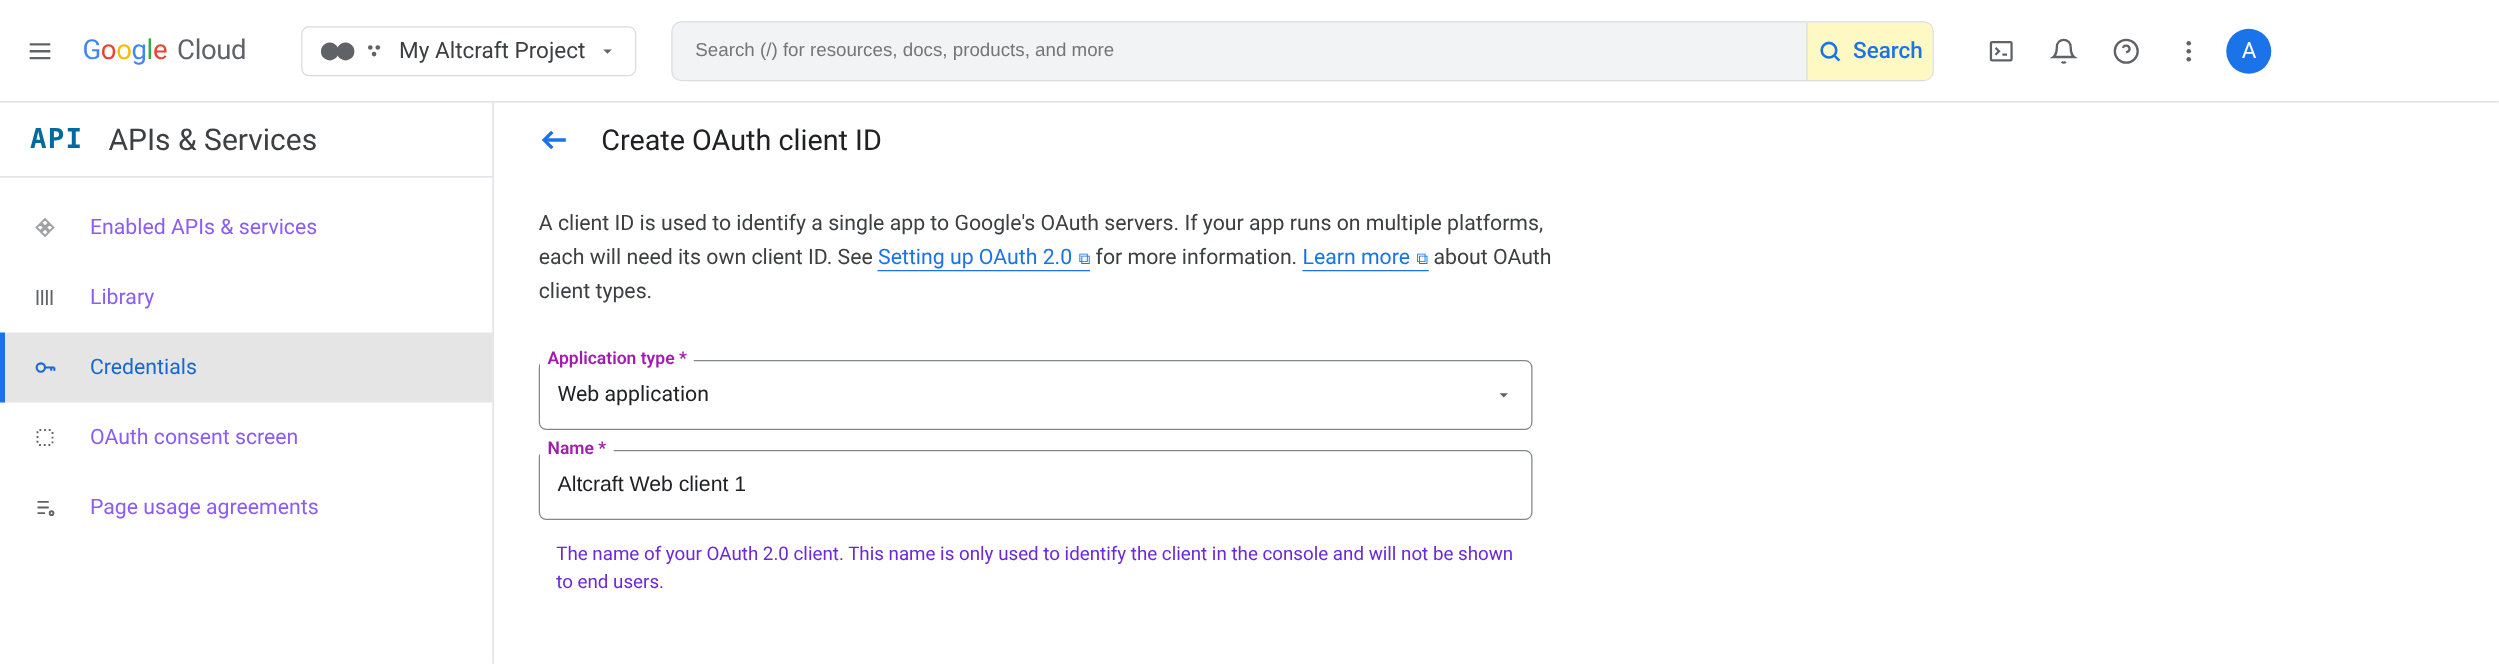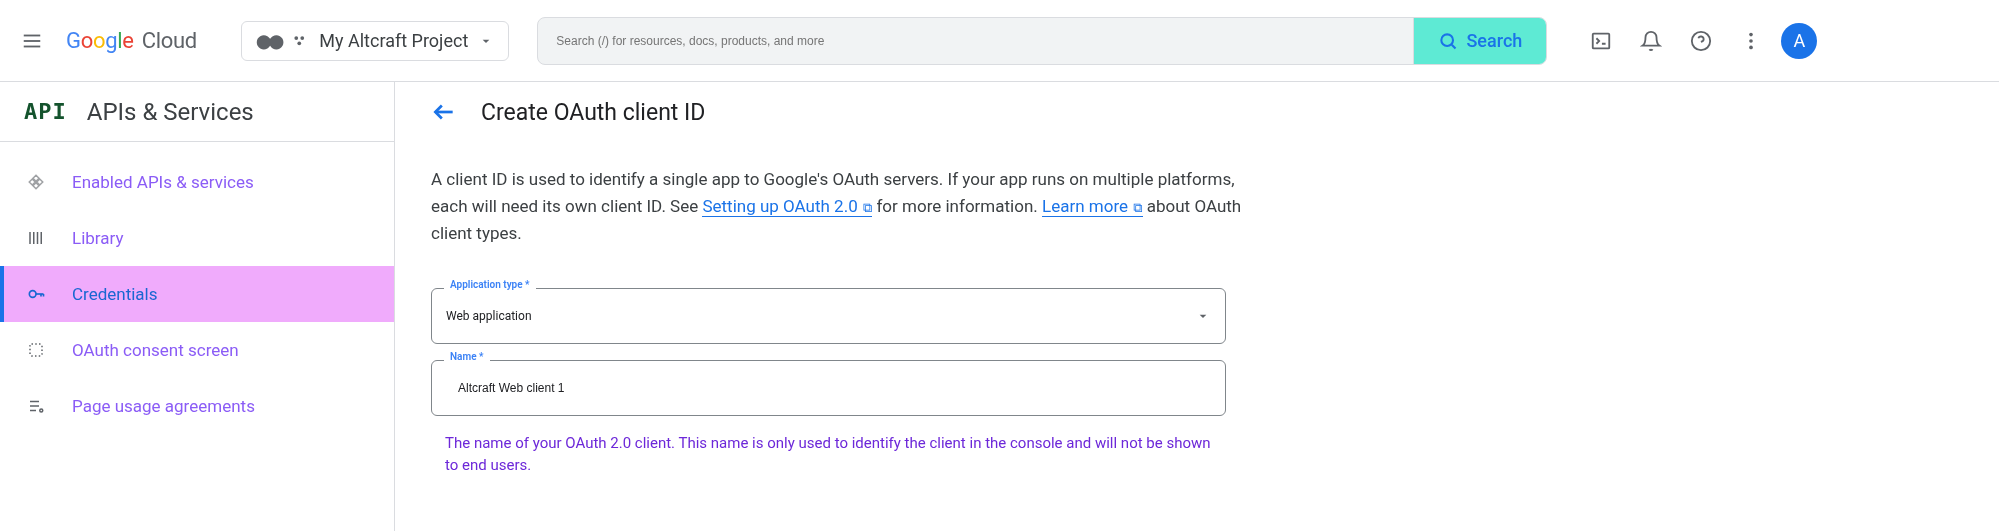--- a/index.html
+++ b/index.html
@@ -62,37 +62,37 @@
     border-radius: 8px;
     background: #f1f3f4;
     margin-left: 14px;
     max-width: 1010px;
     overflow: hidden;
   }
   .searchbox input {
     flex: 1;
     border: none;
     background: transparent;
-    font-size: 12px;
+    font-size: 15px;
     color: #5f6368;
     padding: 0 18px;
     outline: none;
   }
   .search-btn {
     display: flex;
     align-items: center;
     gap: 8px;
-    padding: 0 24px;
+    padding: 0 8px;
     height: 100%;
     border-left: 1px solid #dadce0;
     color: #1a73e8;
     font-size: 18px;
     font-weight: 500;
     cursor: pointer;
-    background:#5eead4;
+    background:#fef9c3;
   }
   .top-icons {
     display: flex;
     align-items: center;
     gap: 10px;
     margin-left: 20px;
   }
   .icon-btn {
     width: 40px; height: 40px;
     display: inline-flex;
@@ -125,21 +125,21 @@
     align-items: center;
     height: 60px;
     padding: 0 24px;
     gap: 20px;
     border-bottom: 1px solid #dadce0;
   }
   .api-badge {
     font-family: monospace;
     font-weight: 700;
     font-size: 22px;
-    color: #14532d;
+    color: #0369a1;
     letter-spacing: 1px;
   }
   .sidebar-title {
     font-size: 24px;
     color: #3c4043;
   }
   .nav {
     padding-top: 12px;
   }
   .nav-item {
@@ -153,21 +153,21 @@
     cursor: pointer;
     position: relative;
   }
   .nav-item .nav-icon {
     width: 24px;
     display: inline-flex;
     justify-content: center;
     color: #5f6368;
   }
   .nav-item.active {
-    background: #f0abfc;
+    background: #e5e5e5;
     color: #1967d2;
   }
   .nav-item.active .nav-icon { color:#1967d2; }
   .nav-item.active::before {
     content: "";
     position: absolute;
     left: 0; top: 0; bottom: 0;
     width: 4px;
     background: #1a73e8;
   }
@@ -216,38 +216,37 @@
     margin-bottom: 16px;
     height: 56px;
     display: flex;
     align-items: center;
     padding: 0 14px;
     max-width: 795px;
   }
   .field-label {
     position: absolute;
     top: -10px;
-    left: 12px;
+    left: 0;
     background: #fff;
     padding: 0 6px;
-    font-size: 10px;
+    font-size: 14px;
     font-weight: 600;
-    color: #3b82f6;
+    color: #a21caf;
   }
   .field-value {
-    font-size: 12px;
+    font-size: 17px;
     color: #202124;
     flex: 1;
   }
   .field input.field-value {
     border: none;
     outline: none;
     background: transparent;
     width: 100%;
-    margin-left: 12px;
   }
   .dropdown-caret { color: #5f6368; }
   .helper {
     font-size: 15px;
     color: #6d28d9;
     padding-left: 14px;
     max-width: 780px;
     line-height: 1.5;
   }
   svg { display: block; }

